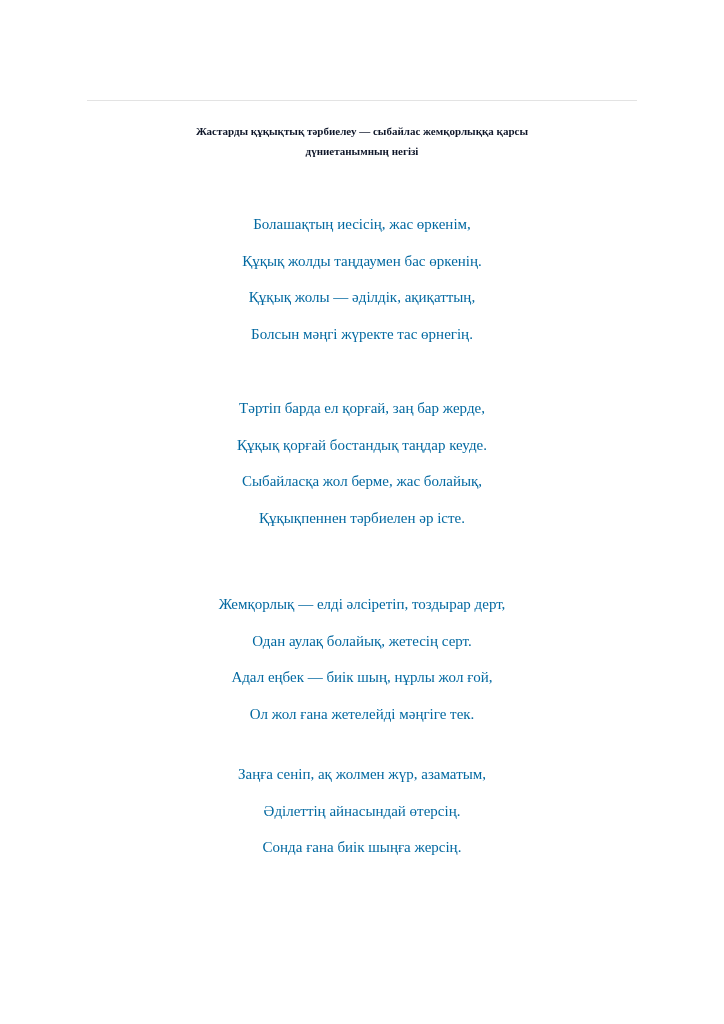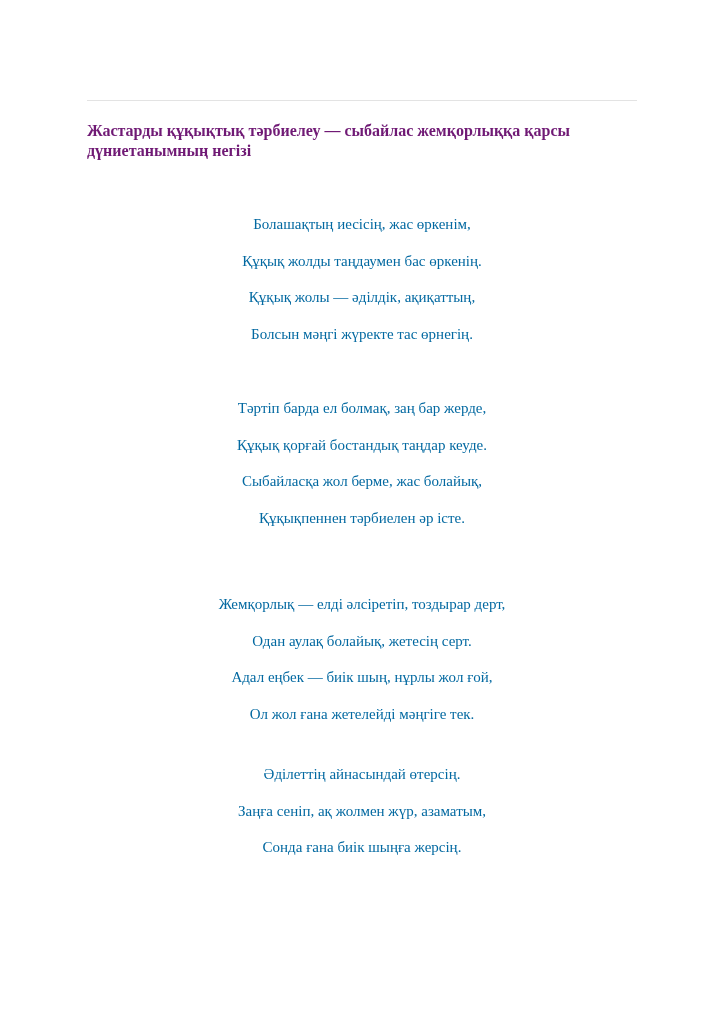--- a/index.html
+++ b/index.html
@@ -27,24 +27,25 @@
       top: 100px;
       width: 550px;
       height: 1px;
       background: #e3e3e3;
     }
     .title {
       position: absolute;
       left: 87px;
       top: 121px;
       width: 550px;
+      text-align: center;
       font-weight: bold;
-      font-size: 16px;
+      font-size: 11px;
       line-height: 20px;
-      color: #701a75;
+      color: #0f172a;
     }
     .stanza {
       position: absolute;
       left: 87px;
       width: 550px;
       text-align: center;
     }
     .line {
       font-size: 15px;
       line-height: 18px;
@@ -71,32 +72,32 @@
   </div>
 
   <div class="stanza stanza-1">
     <div class="line">Болашақтың иесісің, жас өркенім,</div>
     <div class="line">Құқық жолды таңдаумен бас өркенің.</div>
     <div class="line">Құқық жолы — әділдік, ақиқаттың,</div>
     <div class="line">Болсын мәңгі жүректе тас өрнегің.</div>
   </div>
 
   <div class="stanza stanza-2">
-    <div class="line">Тәртіп барда ел болмақ, заң бар жерде,</div>
+    <div class="line">Тәртіп барда ел қорғай, заң бар жерде,</div>
     <div class="line">Құқық қорғай бостандық таңдар кеуде.</div>
     <div class="line">Сыбайласқа жол берме, жас болайық,</div>
     <div class="line">Құқықпеннен тәрбиелен әр істе.</div>
   </div>
 
   <div class="stanza stanza-3">
     <div class="line">Жемқорлық — елді әлсіретіп, тоздырар дерт,</div>
     <div class="line">Одан аулақ болайық, жетесің серт.</div>
     <div class="line">Адал еңбек — биік шың, нұрлы жол ғой,</div>
     <div class="line">Ол жол ғана жетелейді мәңгіге тек.</div>
   </div>
 
   <div class="stanza stanza-4">
+    <div class="line">Заңға сеніп, ақ жолмен жүр, азаматым,</div>
     <div class="line">Әділеттің айнасындай өтерсің.</div>
-    <div class="line">Заңға сеніп, ақ жолмен жүр, азаматым,</div>
     <div class="line">Сонда ғана биік шыңға жерсің.</div>
   </div>
 
 </div>
 
 </body></html>

